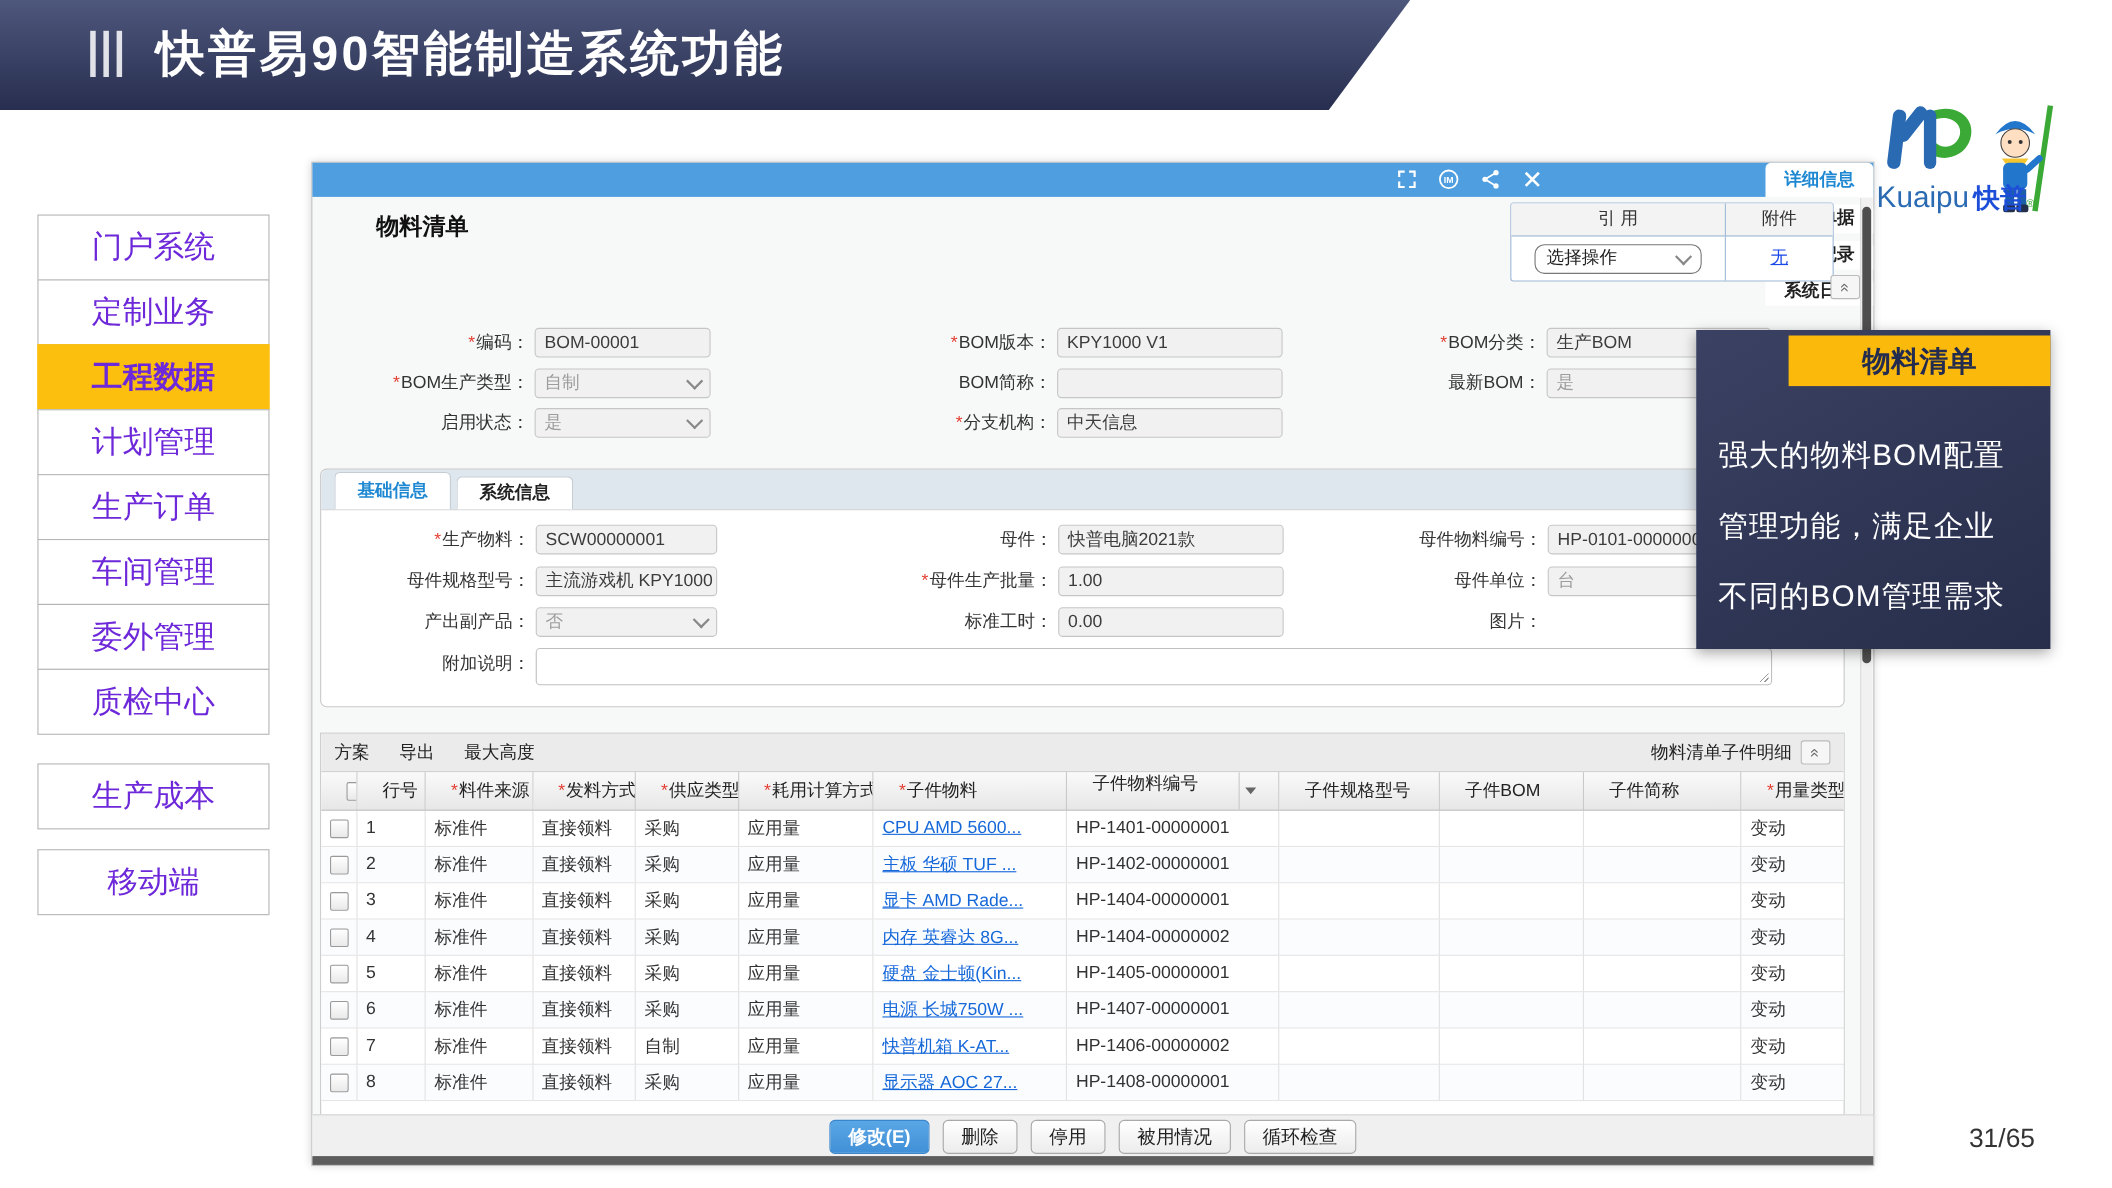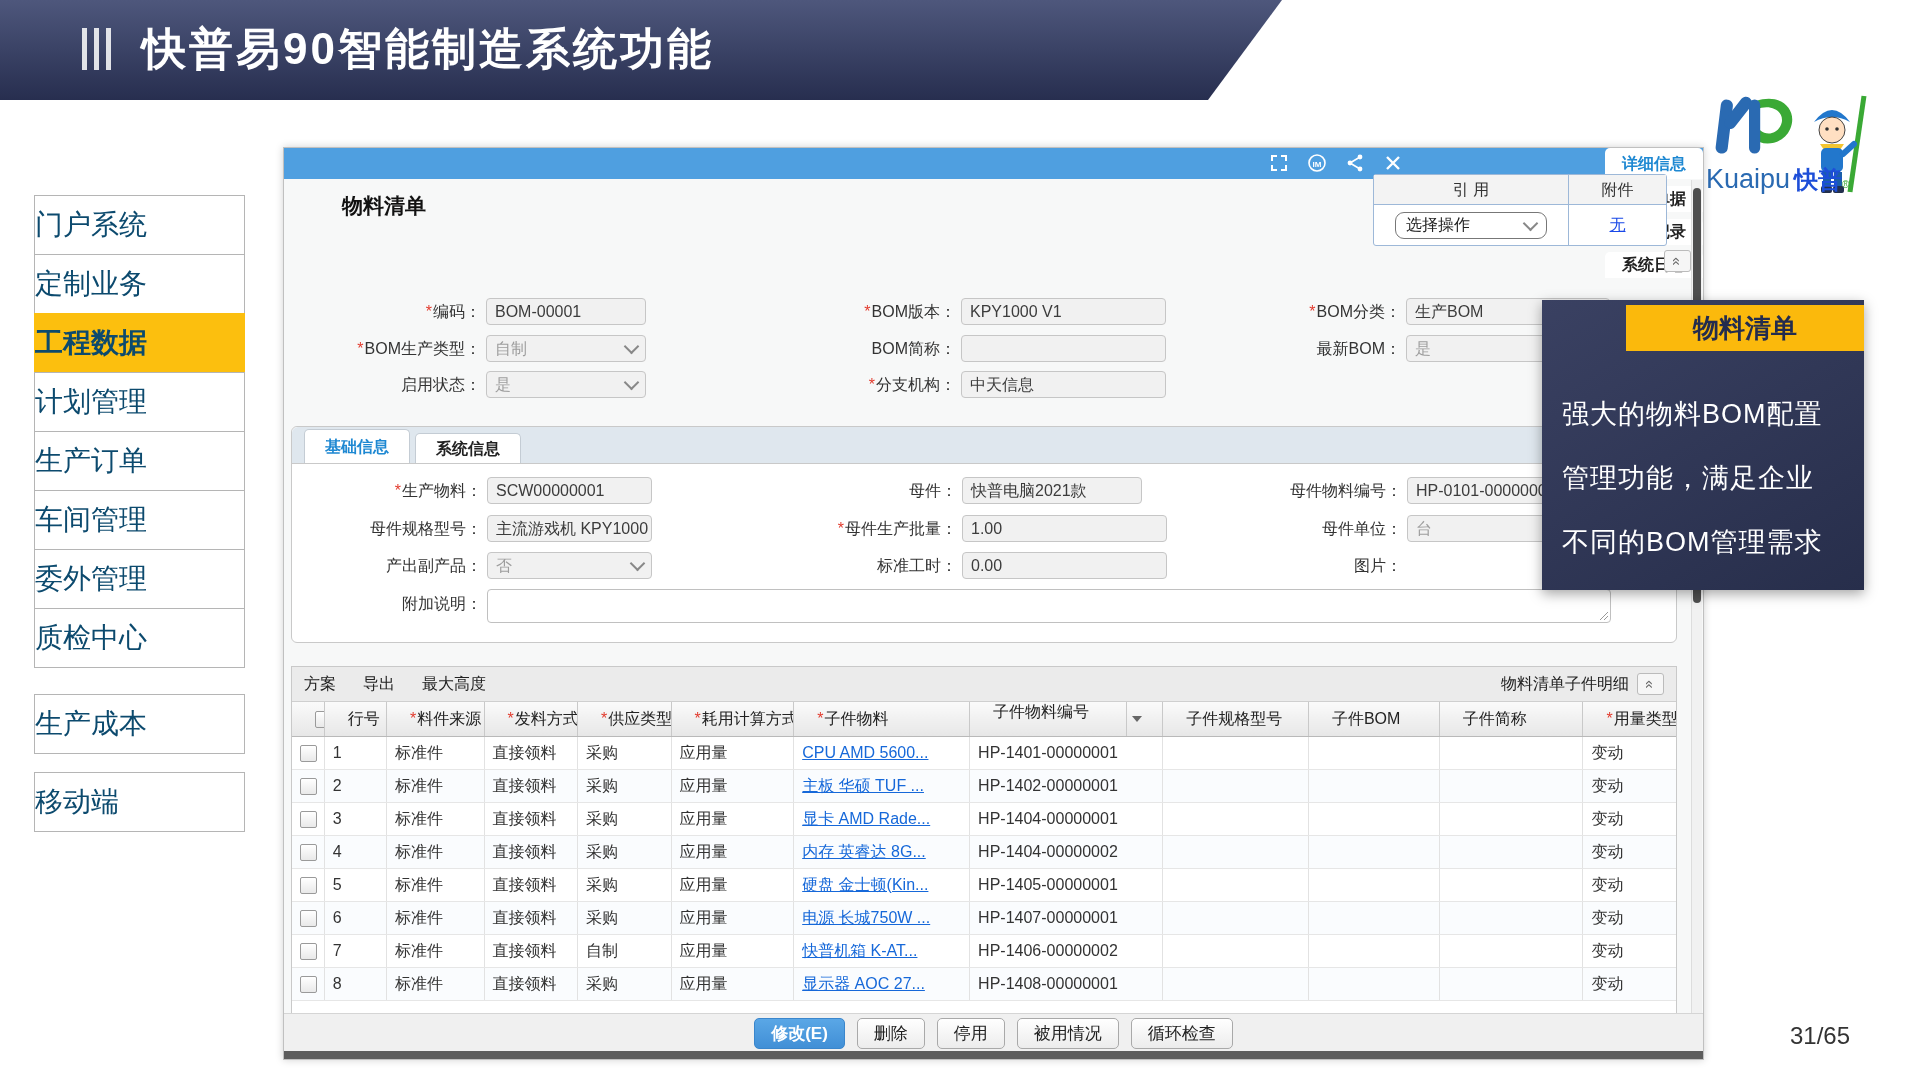--- a/index.html
+++ b/index.html
@@ -18,40 +18,40 @@
   
   .logo{position:absolute;left:1706px;top:92px;width:200px;height:115px;}
   .logo-row{display:flex;align-items:flex-start;}
   .logo-text{position:absolute;left:0;top:72px;display:flex;align-items:baseline;}
   .logo-latin{font-size:27px;color:#2a6ab2;}
   .logo-cn{font-size:24px;font-weight:bold;color:#1d4ed8;margin-left:4px;}
   .logo-reg{font-size:10px;color:#3aa935;vertical-align:super;}
 
   
   .sidebar{position:absolute;left:34px;top:196px;width:211px;}
-  .sb-item{height:58px;line-height:58px;text-align:left;background:#fff;
-           border:1px solid #b5b5b5;margin-top:-1px;font-size:28px;color:#0c4a6e;cursor:pointer;}
+  .sb-item{height:58px;line-height:58px;text-align:center;background:#fff;
+           border:1px solid #b5b5b5;margin-top:-1px;font-size:28px;color:#6d28d9;cursor:pointer;}
   .sb-item.active{background:#fcbf0e;border-color:#fcbf0e;font-weight:bold;}
 
   
   .win{position:absolute;left:283px;top:147px;width:1419px;height:911px;
        background:#f7f8f8;border:1px solid #c0c0c0;box-shadow:0 0 8px rgba(0,0,0,.18);}
   .tabbar{position:absolute;left:0;top:0;right:0;height:31px;background:#4f9fe0;
           display:flex;align-items:flex-end;padding-left:10px;gap:7px;box-sizing:border-box;flex-direction:column;}
   .wtab{height:26px;line-height:26px;padding:0 17px;background:#fff;border-radius:5px 5px 0 0;
         font-size:16px;font-weight:bold;color:#222;cursor:pointer;white-space:nowrap;}
   .wtab.active{height:31px;line-height:31px;color:#1e88d2;}
   .wicons{position:absolute;top:5px;right:300px;display:flex;gap:18px;align-items:center;}
   .wicon{width:20px;height:20px;cursor:pointer;}
   .wicon svg{width:20px;height:20px;display:block;}
 
   .ptitle{position:absolute;left:58px;top:44px;font-size:21px;font-weight:bold;color:#111;}
 
   
-  .refbox{position:absolute;top:26px;right:36px;width:292px;background:#fff;
+  .refbox{position:absolute;top:36px;right:36px;width:292px;background:#fff;
           border:1px solid #9db8d8;border-radius:3px;font-size:16px;}
   .rrow{display:flex;}
   .rrow.rhead .rcell{background:#f3f3f3;height:29px;line-height:29px;border-bottom:1px solid #9db8d8;}
   .rcell{flex:2;text-align:center;height:40px;line-height:40px;}
   .rcell2{flex:1;border-left:1px solid #9db8d8;}
   .opselect{display:inline-flex;align-items:center;justify-content:space-between;
             width:152px;height:27px;border:1px solid #777;border-radius:9px;background:#fff;
             padding:0 10px;margin-top:6px;font-size:16px;color:#222;cursor:pointer;box-sizing:border-box;}
   .nolink{color:#1a49e8;text-decoration:underline;cursor:pointer;}
 
@@ -272,21 +272,21 @@
 
   <div class="section">
     <div class="sec-head">
         <div class="stab active">基础信息</div>
         <div class="stab">系统信息</div>
       </div>
     <div>
         <div class="fLabel" style="left: 30px; top: 50px; width: 160px;"><span class="star">*</span>生产物料：</div>
         <div class="fInput" style="left: 195px; top: 50px; width: 165px;"><span>SCW00000001</span></div>
         <div class="fLabel" style="left: 470px; top: 50px; width: 195px;">母件：</div>
-        <div class="fInput" style="left: 670px; top: 50px; width: 180px;"><span>快普电脑2021款</span></div>
+        <div class="fInput" style="left: 670px; top: 50px; width: 205px;"><span>快普电脑2021款</span></div>
         <div class="fLabel" style="left: 905px; top: 50px; width: 205px;">母件物料编号：</div>
         <div class="fInput" style="left: 1115px; top: 50px; width: 205px;"><span>HP-0101-0000000</span></div>
         <div class="fLabel" style="left: 30px; top: 88px; width: 160px;">母件规格型号：</div>
         <div class="fInput" style="left: 195px; top: 88px; width: 165px;"><span>主流游戏机 KPY1000</span></div>
         <div class="fLabel" style="left: 470px; top: 88px; width: 195px;"><span class="star">*</span>母件生产批量：</div>
         <div class="fInput" style="left: 670px; top: 88px; width: 205px;"><span>1.00</span></div>
         <div class="fLabel" style="left: 905px; top: 88px; width: 205px;">母件单位：</div>
         <div class="fInput" style="left: 1115px; top: 88px; width: 205px;"><span class="muted">台</span></div>
         <div class="fLabel" style="left: 30px; top: 125px; width: 160px;">产出副产品：</div>
         <div class="fInput fSelect" style="left: 195px; top: 125px; width: 165px;">

